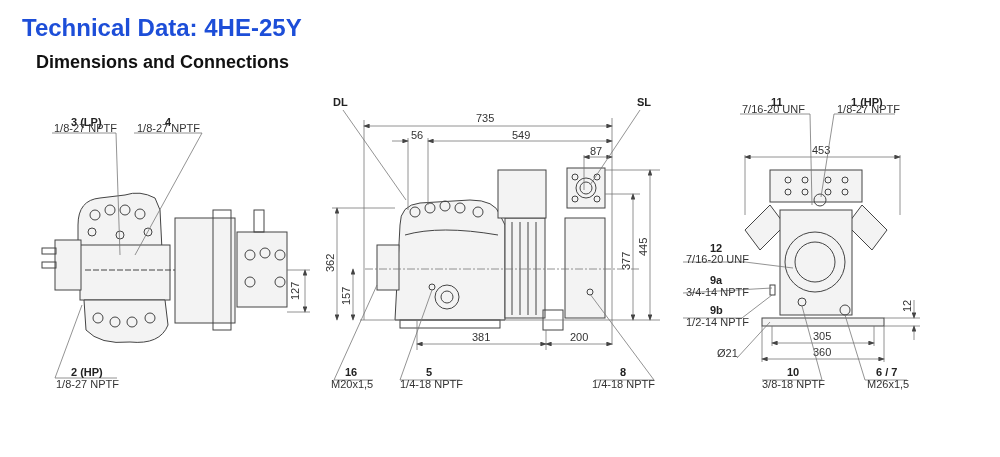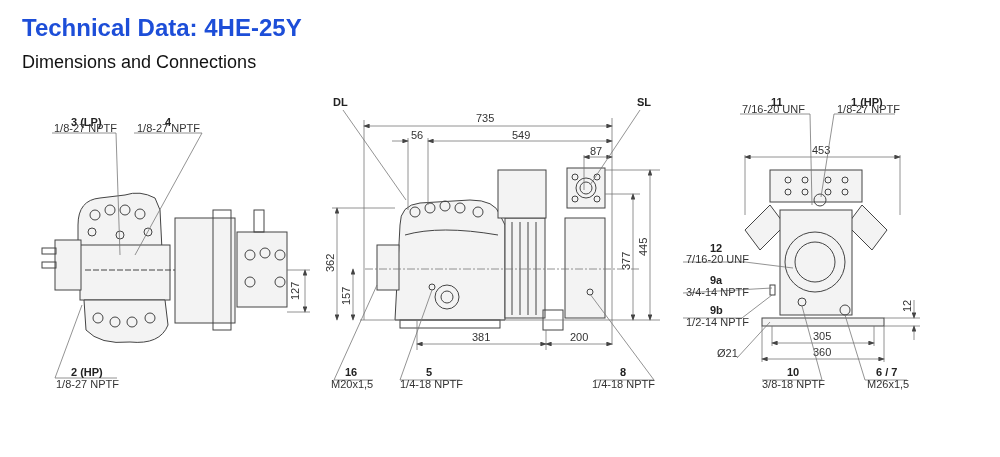--- a/index.html
+++ b/index.html
@@ -1,18 +1,18 @@
 <!DOCTYPE html>
 <html><head>
 <meta charset="utf-8">
 <style>
   html,body{margin:0;padding:0;background:#fff;}
   body{width:1000px;height:457px;position:relative;overflow:hidden;font-family:"Liberation Sans",sans-serif;}
   .title{position:absolute;left:22px;top:8px;font-size:24px;font-weight:bold;color:#1d4ed8;margin-top:6px;}
-  .subtitle{position:absolute;left:22px;top:52px;font-size:18px;font-weight:normal;color:#111;}
+  .subtitle{position:absolute;left:36px;top:52px;font-size:18px;font-weight:bold;color:#111;}
   svg{position:absolute;left:0;top:0;}
   .lbl{font-family:"Liberation Sans",sans-serif;font-size:11px;fill:#333;}
   .lblb{font-family:"Liberation Sans",sans-serif;font-size:11px;font-weight:bold;fill:#222;}
   .dim{font-family:"Liberation Sans",sans-serif;font-size:11px;fill:#333;}
   .ln{stroke:#777;stroke-width:0.8;fill:none;}
   .dr{stroke:#444;stroke-width:1;fill:none;}
   .drf{stroke:#444;stroke-width:1;fill:#f3f3f3;}
 </style>
 </head>
 <body>

